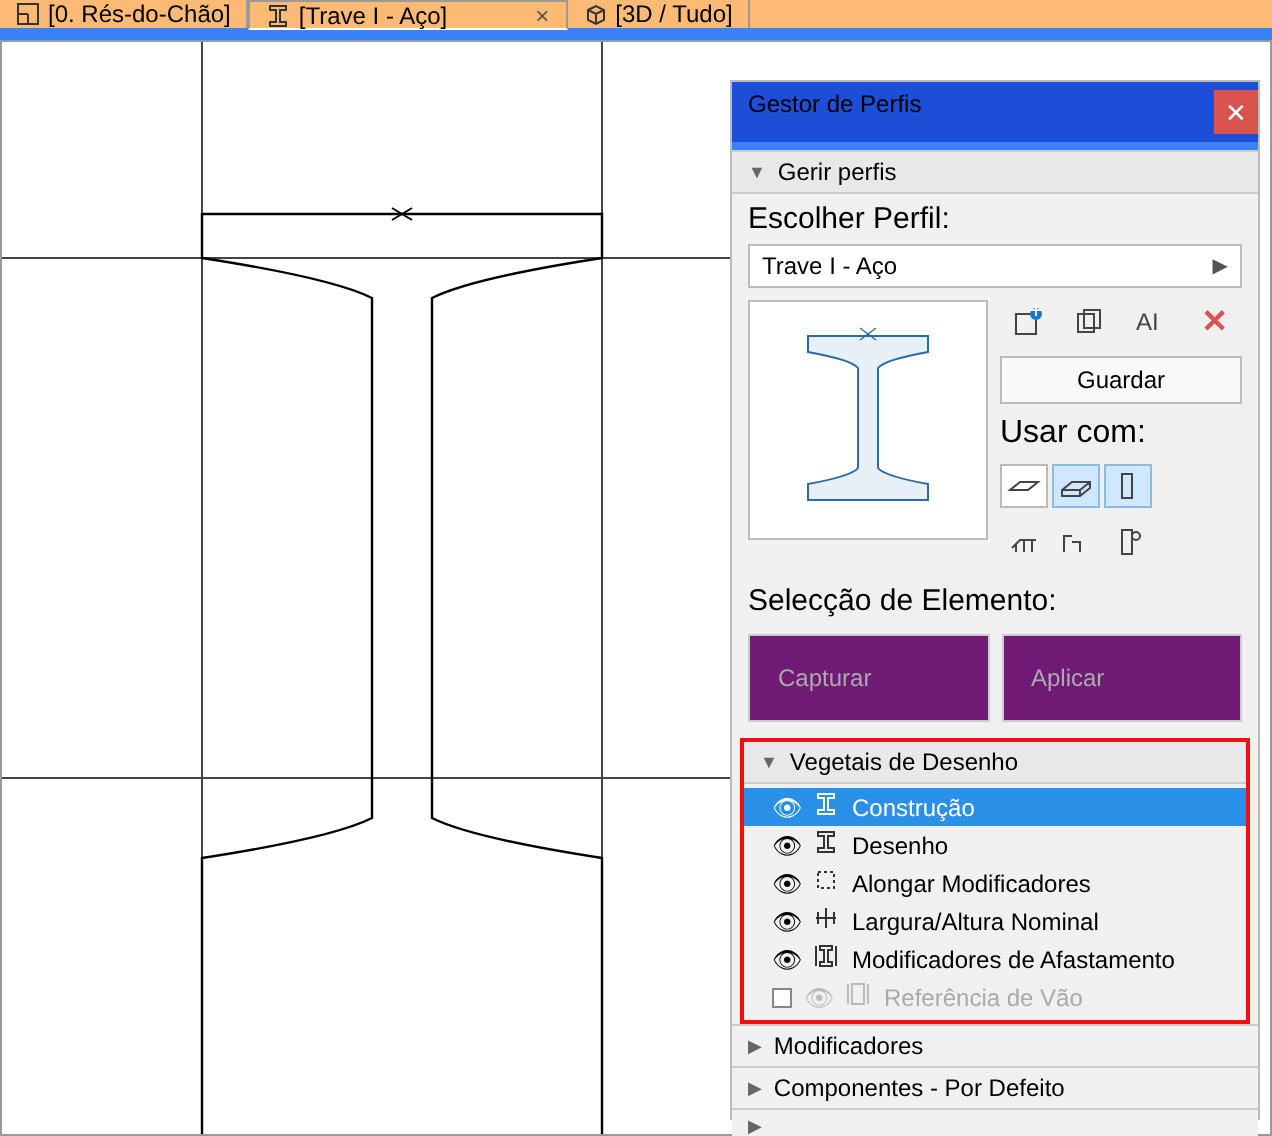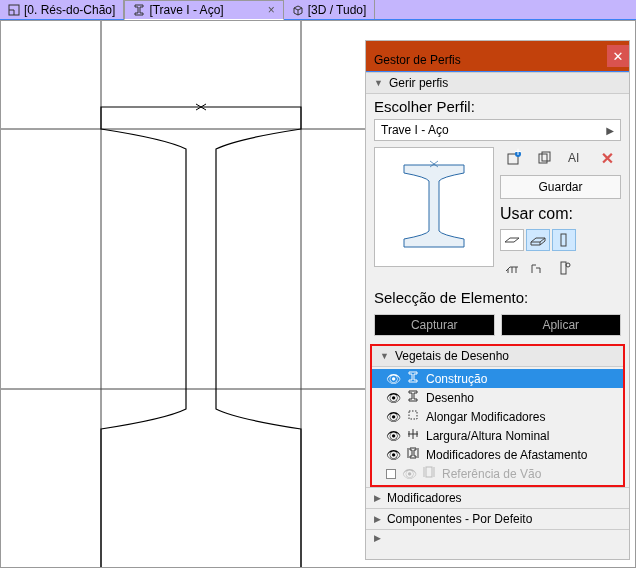--- a/index.html
+++ b/index.html
@@ -1,29 +1,29 @@
 <!DOCTYPE html>
 <html><head>
 <meta charset="utf-8">
 <style>
   * { box-sizing: border-box; margin: 0; padding: 0; font-family: "Segoe UI", Tahoma, sans-serif; font-size: 12px; }
   body { width: 636px; height: 568px; background: #fff; overflow: hidden; position: relative; }
 
-  .tabs { display: flex; height: 20px; border-bottom: 1px solid #3b82f6; background: #c4b5fd; }
+  .tabs { display: flex; height: 20px; border-bottom: 6px solid #3b82f6; background: #fdba74; }
   .tab { display: flex; align-items: center; padding: 0 8px; border-right: 1px solid #999; cursor: pointer; gap: 4px; }
   .tab.active { border-top: 1px solid #999; border-left: 1px solid #999; border-bottom: 1px solid #fff; margin-bottom: -1px; }
   .tab .x { margin-left: 40px; color: #555; }
 
   .workspace { display: flex; height: calc(100% - 20px); }
 
   .canvas { flex: 1; position: relative; background: #fff; overflow: hidden; border: 1px solid #999; }
   .canvas svg { position: absolute; top: 0; left: 0; }
 
   .panel { width: 265px; background: #f0f0f0; border: 1px solid #bbb; margin: 4px 6px 4px 0; display: flex; flex-direction: column; position: absolute; right: 0; top: 36px; height: 520px; }
-  .panel-hdr { display: flex; align-items: flex-end; justify-content: space-between; background: #c2410c; border-bottom: 1px solid #3b82f6; padding: 4px 0 4px 8px; }
+  .panel-hdr { display: flex; align-items: flex-start; justify-content: space-between; background: #1d4ed8; border-bottom: 4px solid #3b82f6; padding: 4px 0 4px 8px; }
   .panel-hdr span { font-size: 12px; }
   .close-btn { width: 22px; height: 22px; background: #d9534f; color: #fff; display: flex; align-items: center; justify-content: center; font-size: 13px; cursor: pointer; }
 
   .section-hdr { background: #e8e8e8; border-top: 1px solid #ccc; border-bottom: 1px solid #ccc; padding: 3px 8px; font-size: 11px; cursor: pointer; display: flex; align-items: center; gap: 6px; }
   .section-hdr .arrow { font-size: 9px; color: #666; }
 
   .lbl { font-size: 15px; padding: 4px 8px; }
 
   .profile-select { display: flex; align-items: center; justify-content: space-between; margin: 0 8px 6px 8px; border: 1px solid #bbb; background: #fff; padding: 3px 6px; cursor: pointer; }
   .profile-select .arr { font-size: 10px; color: #555; }
@@ -34,21 +34,21 @@
   .icon-row { display: flex; gap: 4px; justify-content: space-around; }
   .icon-btn { width: 22px; height: 22px; display: flex; align-items: center; justify-content: center; border: 1px solid transparent; cursor: pointer; }
   .icon-btn.danger { color: #d9534f; font-size: 16px; font-weight: bold;}
   .save-btn { background: #f9f9f9; border: 1px solid #bbb; padding: 4px; text-align: center; cursor: pointer; }
   .usar-lbl { font-size: 16px; }
   .usar-icons { display: flex; gap: 2px; }
   .usar-icons .tool { width: 24px; height: 22px; border: 1px solid #bbb; background: #fff; display: flex; align-items: center; justify-content: center; cursor: pointer; }
   .usar-icons .tool.sel { background: #cfe8ff; border-color: #8abce6; }
 
   .sel-row { display: flex; gap: 6px; margin: 4px 8px 8px 8px; }
-  .sel-btn { flex: 1; background: #000000; border: 1px solid #ccc; padding: 3px; text-align: center; color: #aaa; }
+  .sel-btn { flex: 1; background: #701a75; border: 1px solid #ccc; padding: 14px; color: #aaa; }
 
   .red-box { border: 2px solid #e11; margin: 0 4px; }
   .layer-list { padding: 2px 0; }
   .layer-item { display: flex; align-items: center; gap: 6px; padding: 2px 14px; font-size: 11px; cursor: pointer; }
   .layer-item.selected { background: #2a8fe6; color: #fff; }
   .layer-item .eye { width: 14px; text-align: center; }
   .layer-item .li-icon { width: 14px; text-align: center; }
   .layer-item.disabled { color: #aaa; }
   .layer-item .chk { width: 10px; height: 10px; border: 1px solid #888; background: #fff; }
 

